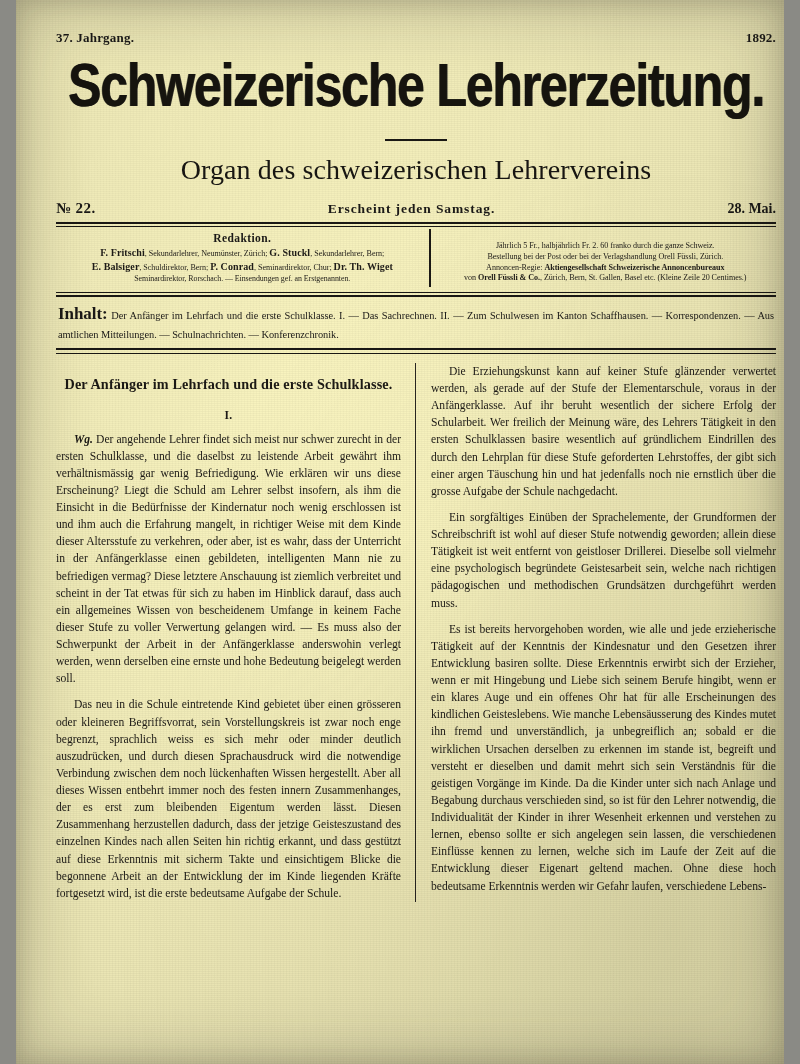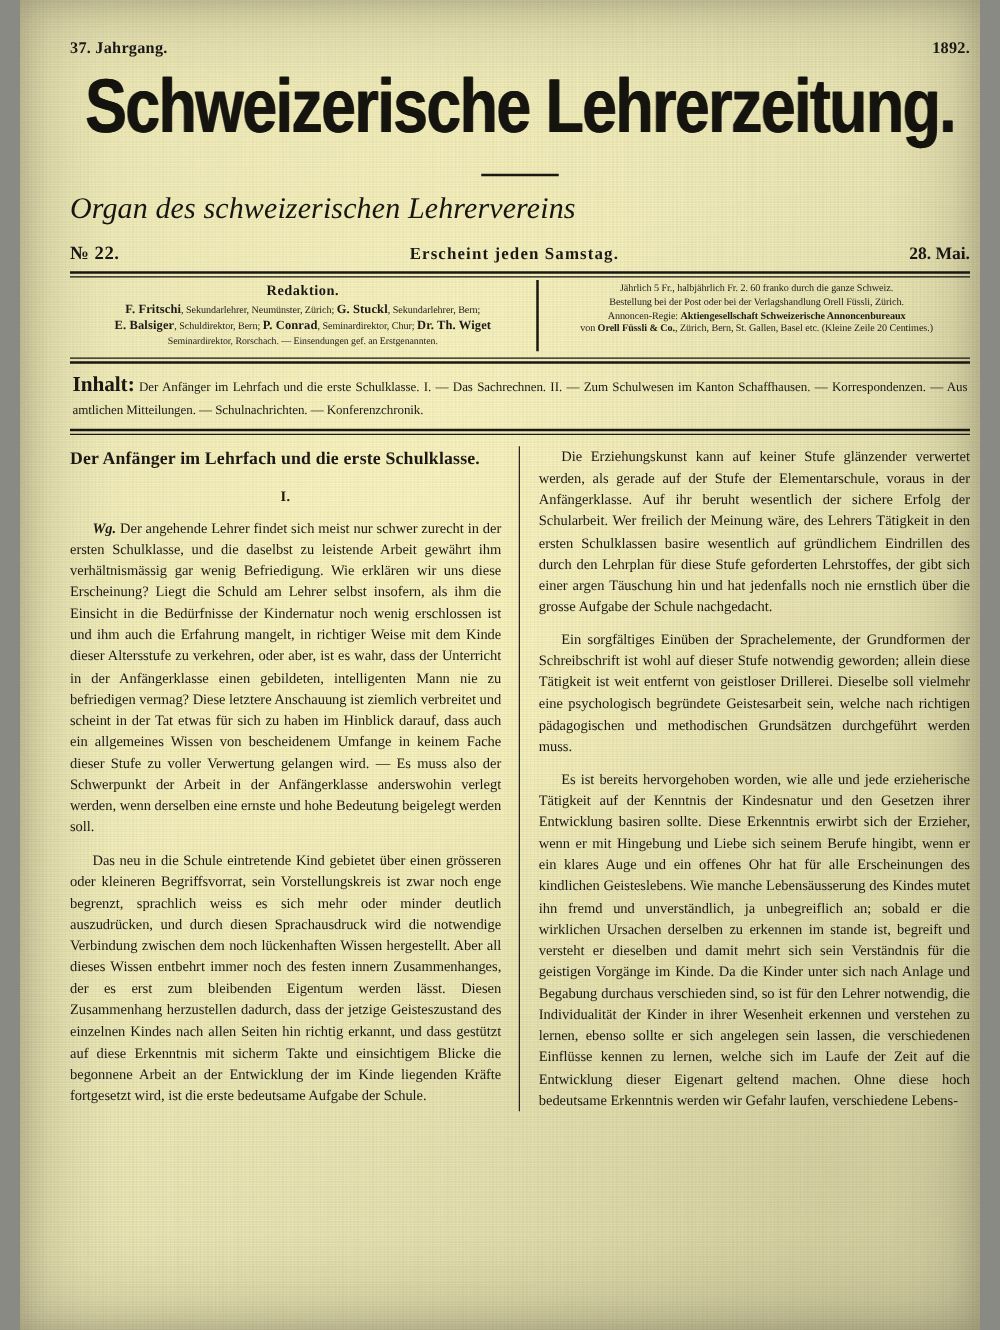--- a/index.html
+++ b/index.html
@@ -65,25 +65,25 @@
     text-shadow: 0.6px 0 0 rgba(20,18,16,.85), -0.5px 0 0 rgba(20,18,16,.5);
     color: #17150f;
   }
   .rule-short {
     width: 62px;
     height: 2px;
     background: #1b1915;
     margin: 28px auto 0;
   }
   .organ {
-    font-size: 24px;
+    text-align: center;
+    font-size: 28px;
     margin-top: 13px;
     letter-spacing: .1px;
     color: #191713;
-    font-style: italic;
   }
   .organ2 {
     text-align: center;
     font-size: 15px;
     font-weight: bold;
     margin-top: 7px;
     letter-spacing: .1px;
   }
   .issueline {
     display: flex;
@@ -104,21 +104,21 @@
     height: 2px;
   }
   .dblrule.thin {
     border-top: 1px solid #1b1915;
     border-bottom: 2.2px solid #1b1915;
   }
 
   
   .headboxes {
     display: flex;
-    align-items: flex-start;
+    align-items: flex-end;
     padding-top: 2px;
   }
   .hb {
     padding: 2px 2px 3px;
   }
   .hb.left  { width: 52.2%; border-right: 2.5px double #1b1915; }
   .hb.right { width: 47.8%; padding-left: 6px; }
   .hb h4 {
     margin: 1px 0 2px;
     text-align: center;
@@ -168,25 +168,25 @@
     letter-spacing: -0.02px;
   }
   .col.left  { padding-right: 14px; border-right: 1.1px solid #2b2823; }
   .col.right { padding-left: 15px; }
   .col p {
     margin: 0;
     text-indent: 1.55em;
     text-align: justify;
   }
   .art-title {
-    text-align: left;
+    text-align: center;
     font-size: 14.2px;
     font-weight: bold;
     line-height: 1.38;
-    margin: 1px 0 0;
+    margin: 12px 0 0;
     letter-spacing: .15px;
   }
   .art-sect {
     text-align: center;
     font-size: 11.5px;
     font-weight: bold;
     margin: 12px 0 7px;
     letter-spacing: .4px;
   }
   .sig { font-style: italic; font-weight: bold; }

